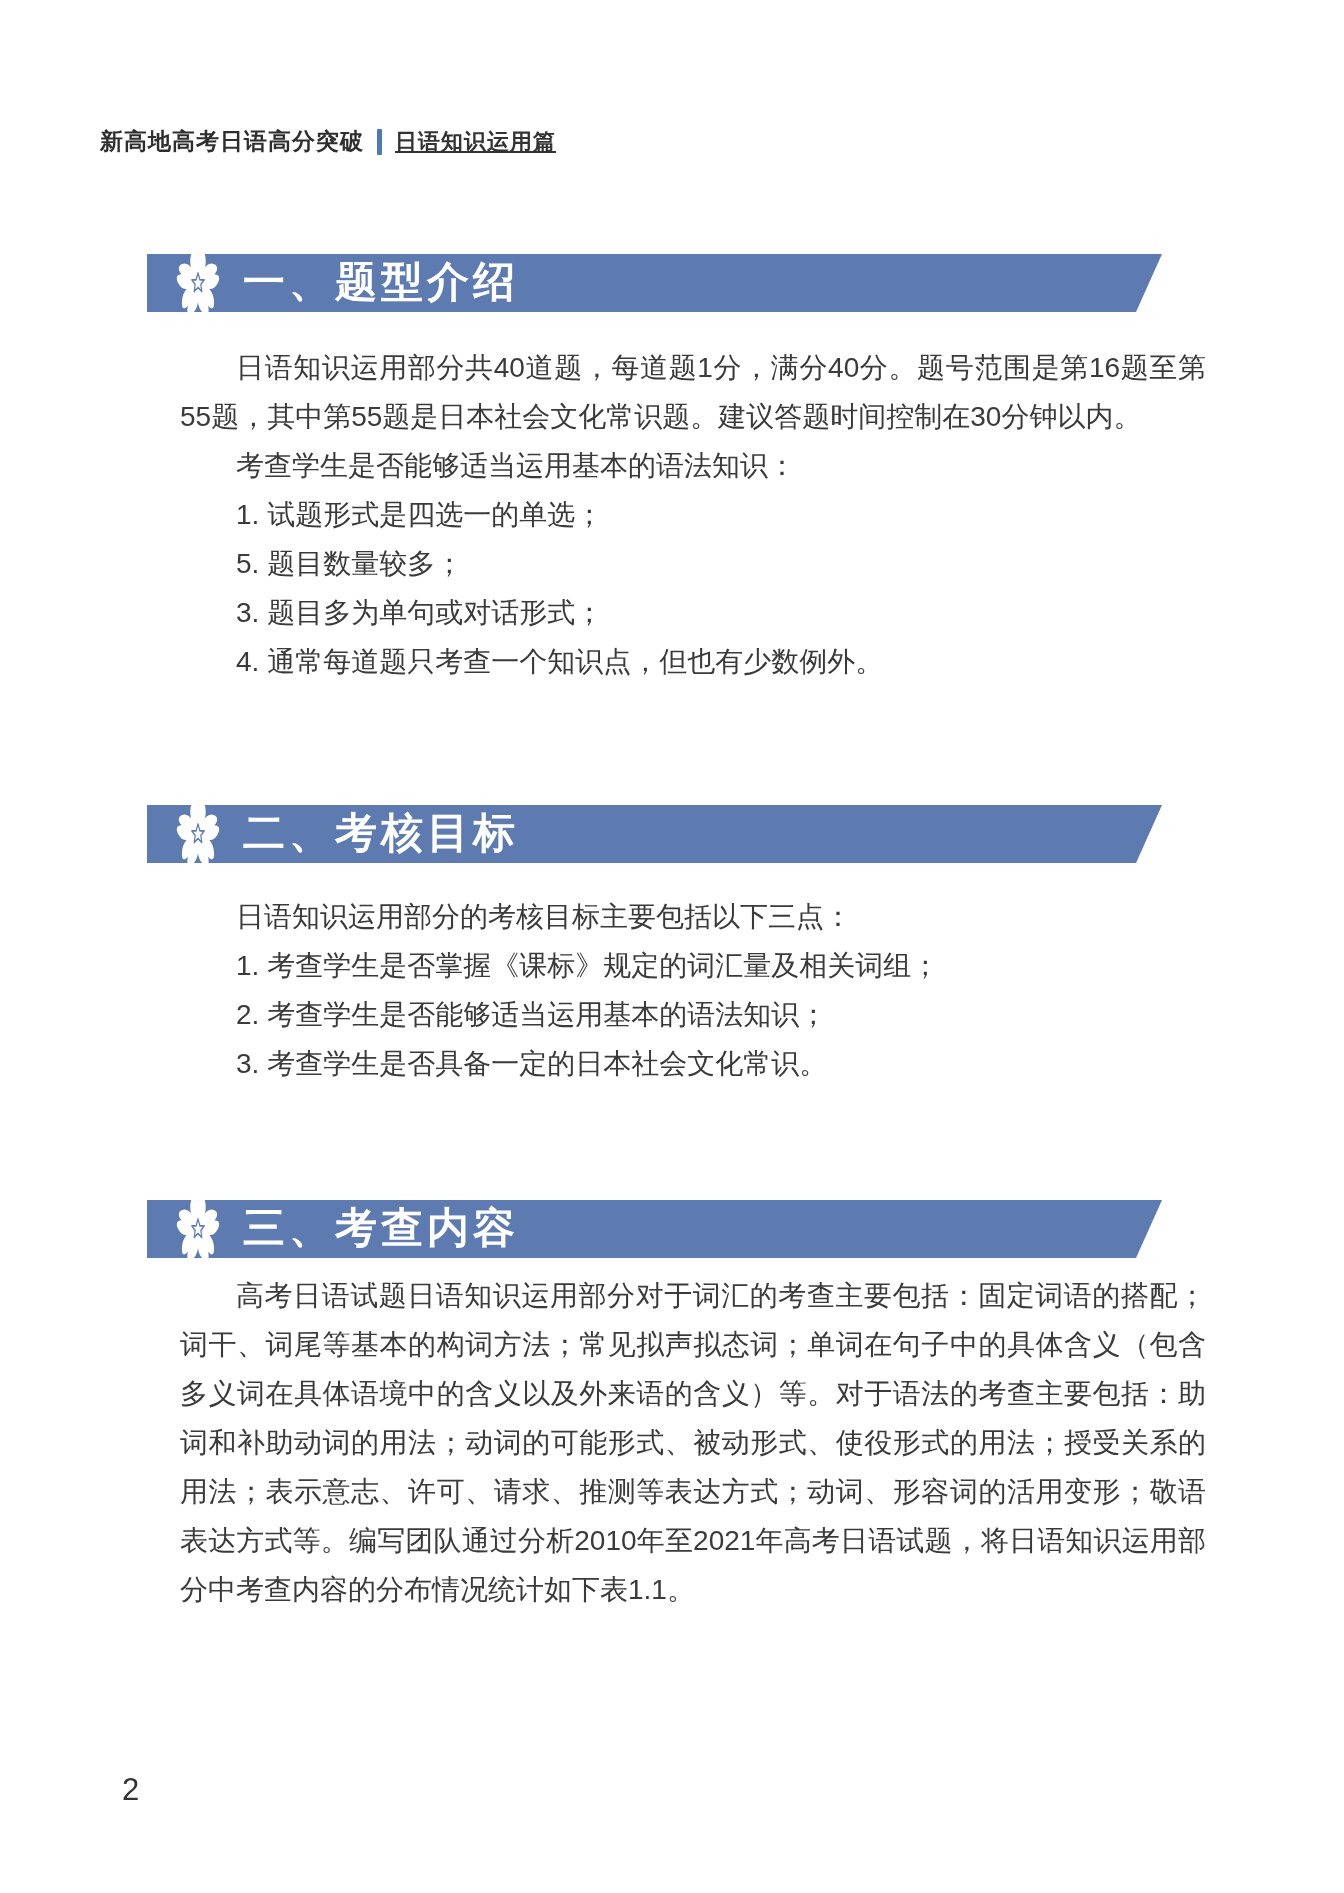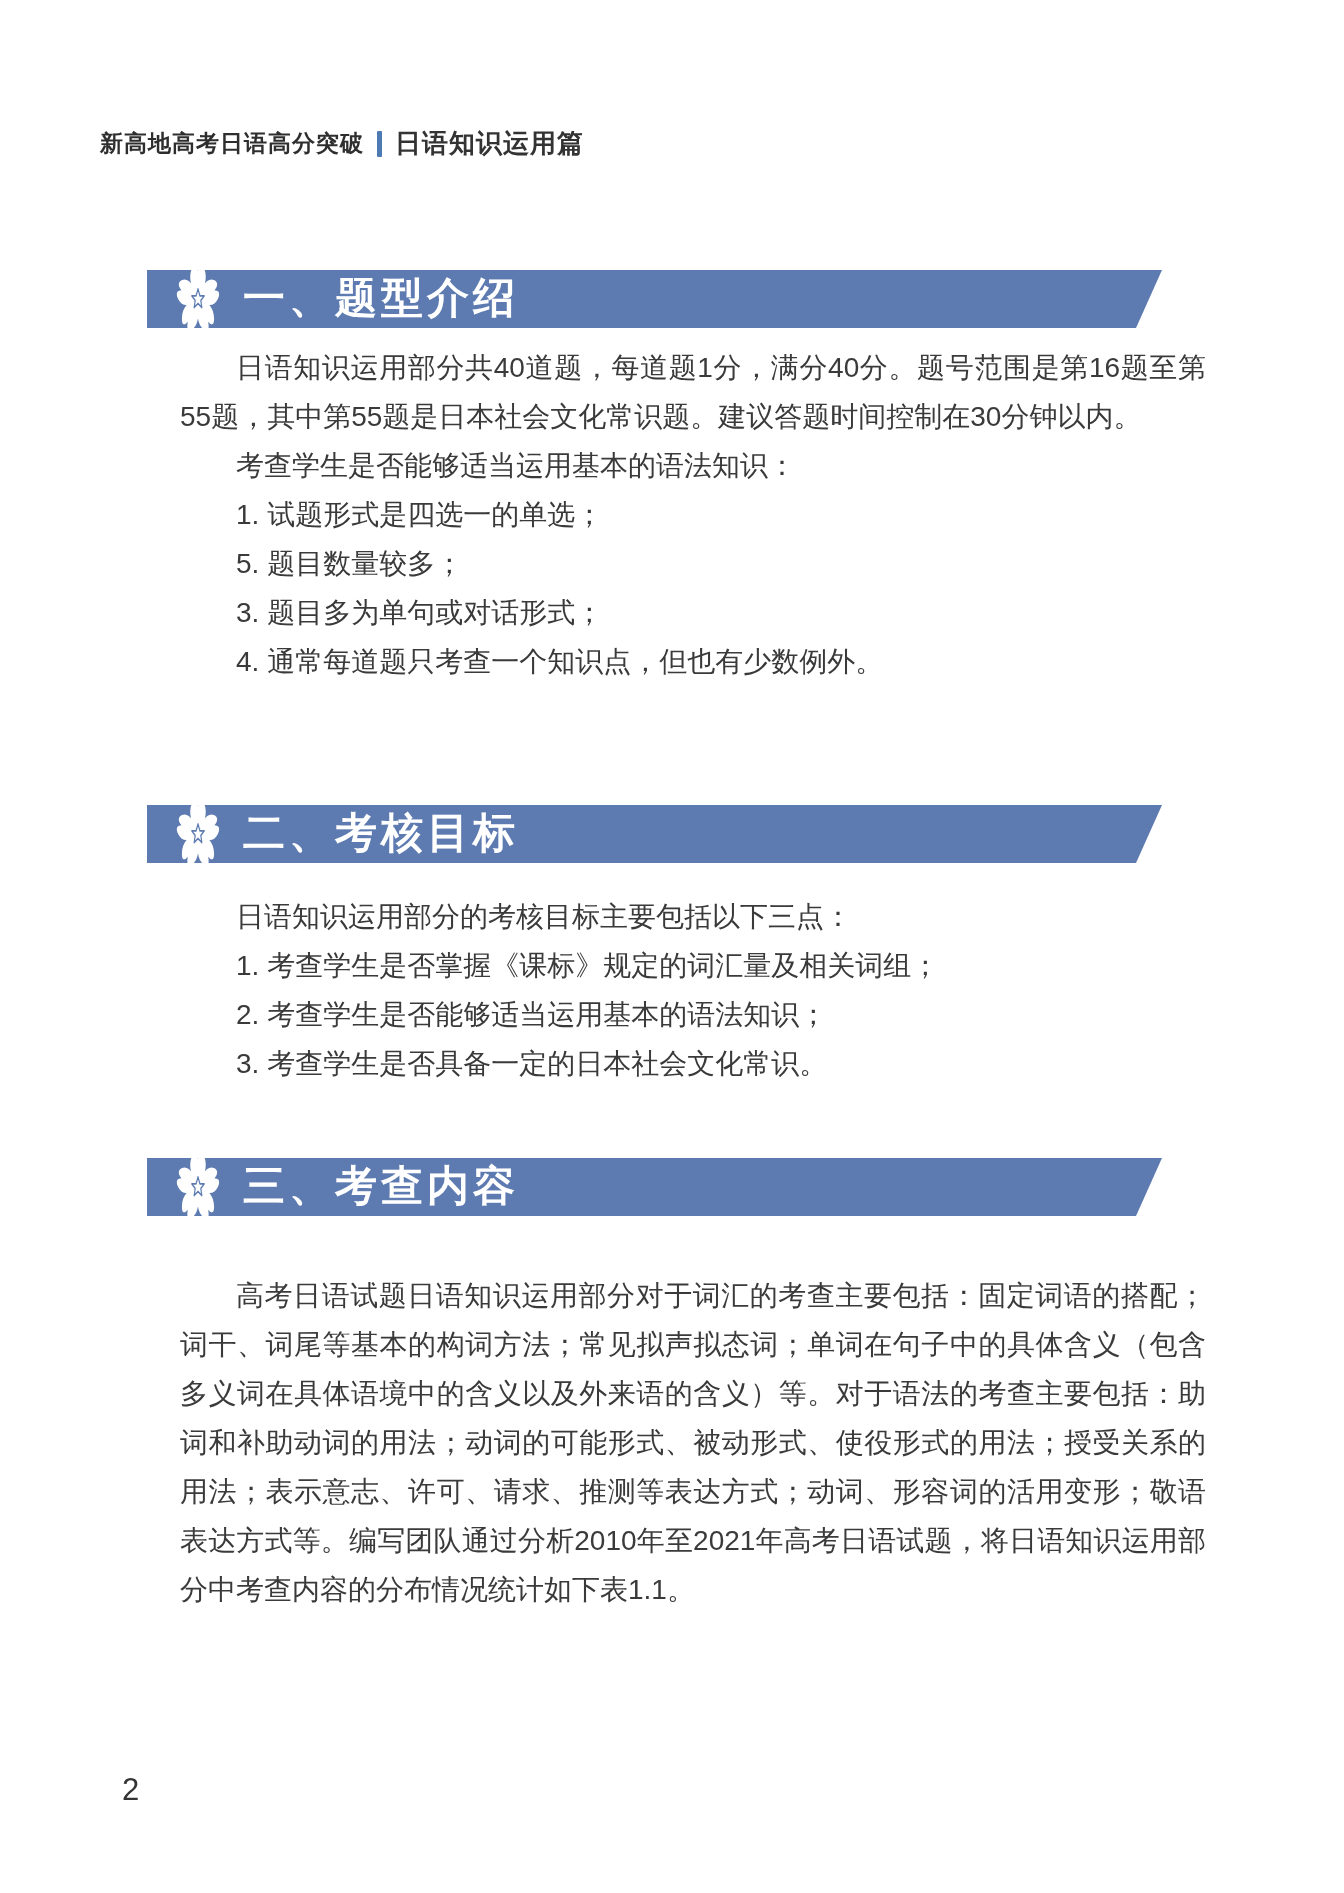--- a/index.html
+++ b/index.html
@@ -10,21 +10,21 @@
   
   .header {
     position:absolute; left:100px; top:106px; display:flex; align-items:center;
     white-space:nowrap;
   }
   .header .book-title { font-size:23px; font-weight:700; color:#2e2e2e; letter-spacing:1px; }
   .header .divider {
     display:inline-block; width:5px; height:26px; margin:0 13px;
     background:var(--separator-blue,#4d7ab2); border-radius:1px;
   }
-  .header .chapter-title { font-size:26px; font-weight:600; color:#333333; letter-spacing:1px; }
+  .header .chapter-title { font-size:22px; font-weight:600; color:#333333; letter-spacing:1px;text-decoration:underline; }
 
   
   .banner { position:absolute; left:147px; width:1015px; height:58px; }
   .banner-bg {
     position:absolute; inset:0; background:var(--banner-blue,#5d7bb0);
     clip-path:polygon(0 0, 100% 0, calc(100% - 26px) 100%, 0 100%);
   }
   .flower { position:absolute; left:27px; top:-10px; width:48px; height:78px; }
   .banner-label {
     position:absolute; left:96px; top:50%; transform:translateY(-52%);
@@ -46,21 +46,21 @@
 <body>
 
 <div class="page">
 
   <div class="header">
     <span class="book-title">新高地高考日语高分突破</span>
     <span class="divider"></span>
     <span class="chapter-title">日语知识运用篇</span>
   </div>
 
-  <div class="banner" style="top:250px">
+  <div class="banner" style="top:234px">
     <div class="banner-bg"></div>
     <svg class="flower" viewBox="-50 -50 100 100" preserveAspectRatio="none">
       <g fill="#ffffff">
         <g>
           <path d="M0,-4 C-13,-10 -21,-27 -13,-39 C-8,-47 -3,-45 0,-36 C3,-45 8,-47 13,-39 C21,-27 13,-10 0,-4 Z"></path>
           <path transform="rotate(72)" d="M0,-4 C-13,-10 -21,-27 -13,-39 C-8,-47 -3,-45 0,-36 C3,-45 8,-47 13,-39 C21,-27 13,-10 0,-4 Z"></path>
           <path transform="rotate(144)" d="M0,-4 C-13,-10 -21,-27 -13,-39 C-8,-47 -3,-45 0,-36 C3,-45 8,-47 13,-39 C21,-27 13,-10 0,-4 Z"></path>
           <path transform="rotate(216)" d="M0,-4 C-13,-10 -21,-27 -13,-39 C-8,-47 -3,-45 0,-36 C3,-45 8,-47 13,-39 C21,-27 13,-10 0,-4 Z"></path>
           <path transform="rotate(288)" d="M0,-4 C-13,-10 -21,-27 -13,-39 C-8,-47 -3,-45 0,-36 C3,-45 8,-47 13,-39 C21,-27 13,-10 0,-4 Z"></path>
           <circle r="9"></circle>
@@ -96,21 +96,21 @@
     <span class="banner-label">二、考核目标</span>
   </div>
 
   <div class="textblock" style="top:872px">
     <p>日语知识运用部分的考核目标主要包括以下三点：</p>
     <p>1. 考查学生是否掌握《课标》规定的词汇量及相关词组；</p>
     <p>2. 考查学生是否能够适当运用基本的语法知识；</p>
     <p>3. 考查学生是否具备一定的日本社会文化常识。</p>
   </div>
 
-  <div class="banner" style="top:1138px">
+  <div class="banner" style="top:1180px">
     <div class="banner-bg"></div>
     <svg class="flower" viewBox="-50 -50 100 100" preserveAspectRatio="none">
       <g fill="#ffffff">
         <path d="M0,-4 C-13,-10 -21,-27 -13,-39 C-8,-47 -3,-45 0,-36 C3,-45 8,-47 13,-39 C21,-27 13,-10 0,-4 Z"></path>
         <path transform="rotate(72)" d="M0,-4 C-13,-10 -21,-27 -13,-39 C-8,-47 -3,-45 0,-36 C3,-45 8,-47 13,-39 C21,-27 13,-10 0,-4 Z"></path>
         <path transform="rotate(144)" d="M0,-4 C-13,-10 -21,-27 -13,-39 C-8,-47 -3,-45 0,-36 C3,-45 8,-47 13,-39 C21,-27 13,-10 0,-4 Z"></path>
         <path transform="rotate(216)" d="M0,-4 C-13,-10 -21,-27 -13,-39 C-8,-47 -3,-45 0,-36 C3,-45 8,-47 13,-39 C21,-27 13,-10 0,-4 Z"></path>
         <path transform="rotate(288)" d="M0,-4 C-13,-10 -21,-27 -13,-39 C-8,-47 -3,-45 0,-36 C3,-45 8,-47 13,-39 C21,-27 13,-10 0,-4 Z"></path>
         <circle r="9"></circle>
       </g>

